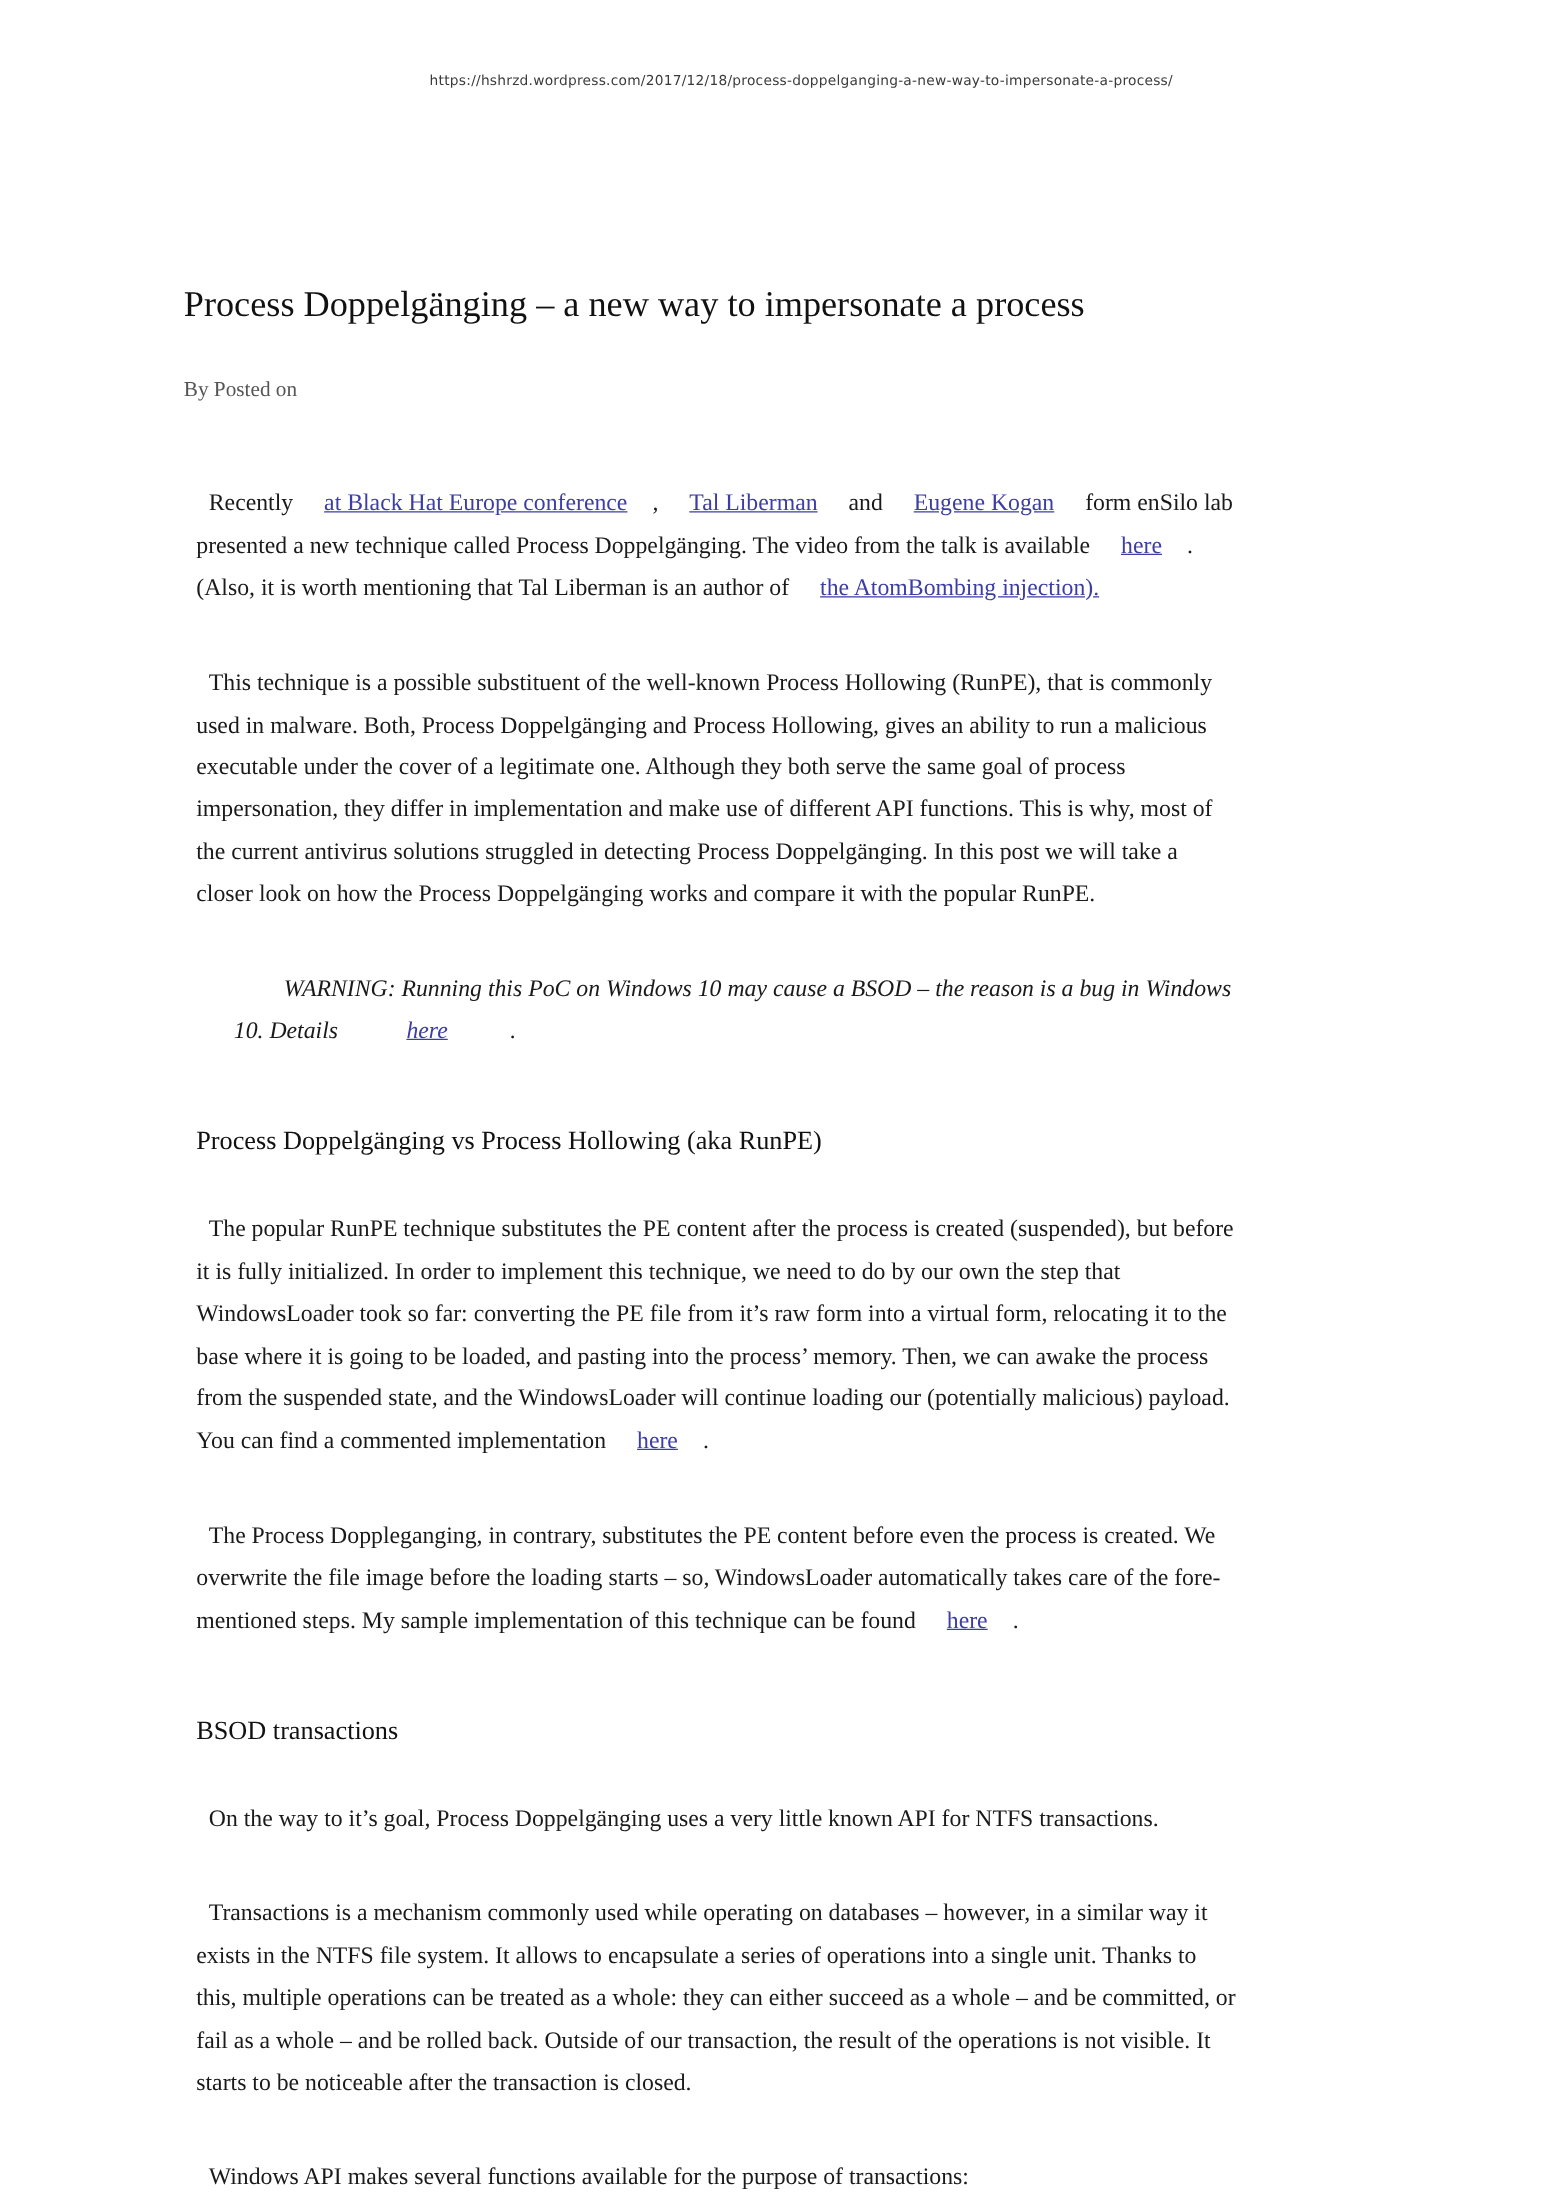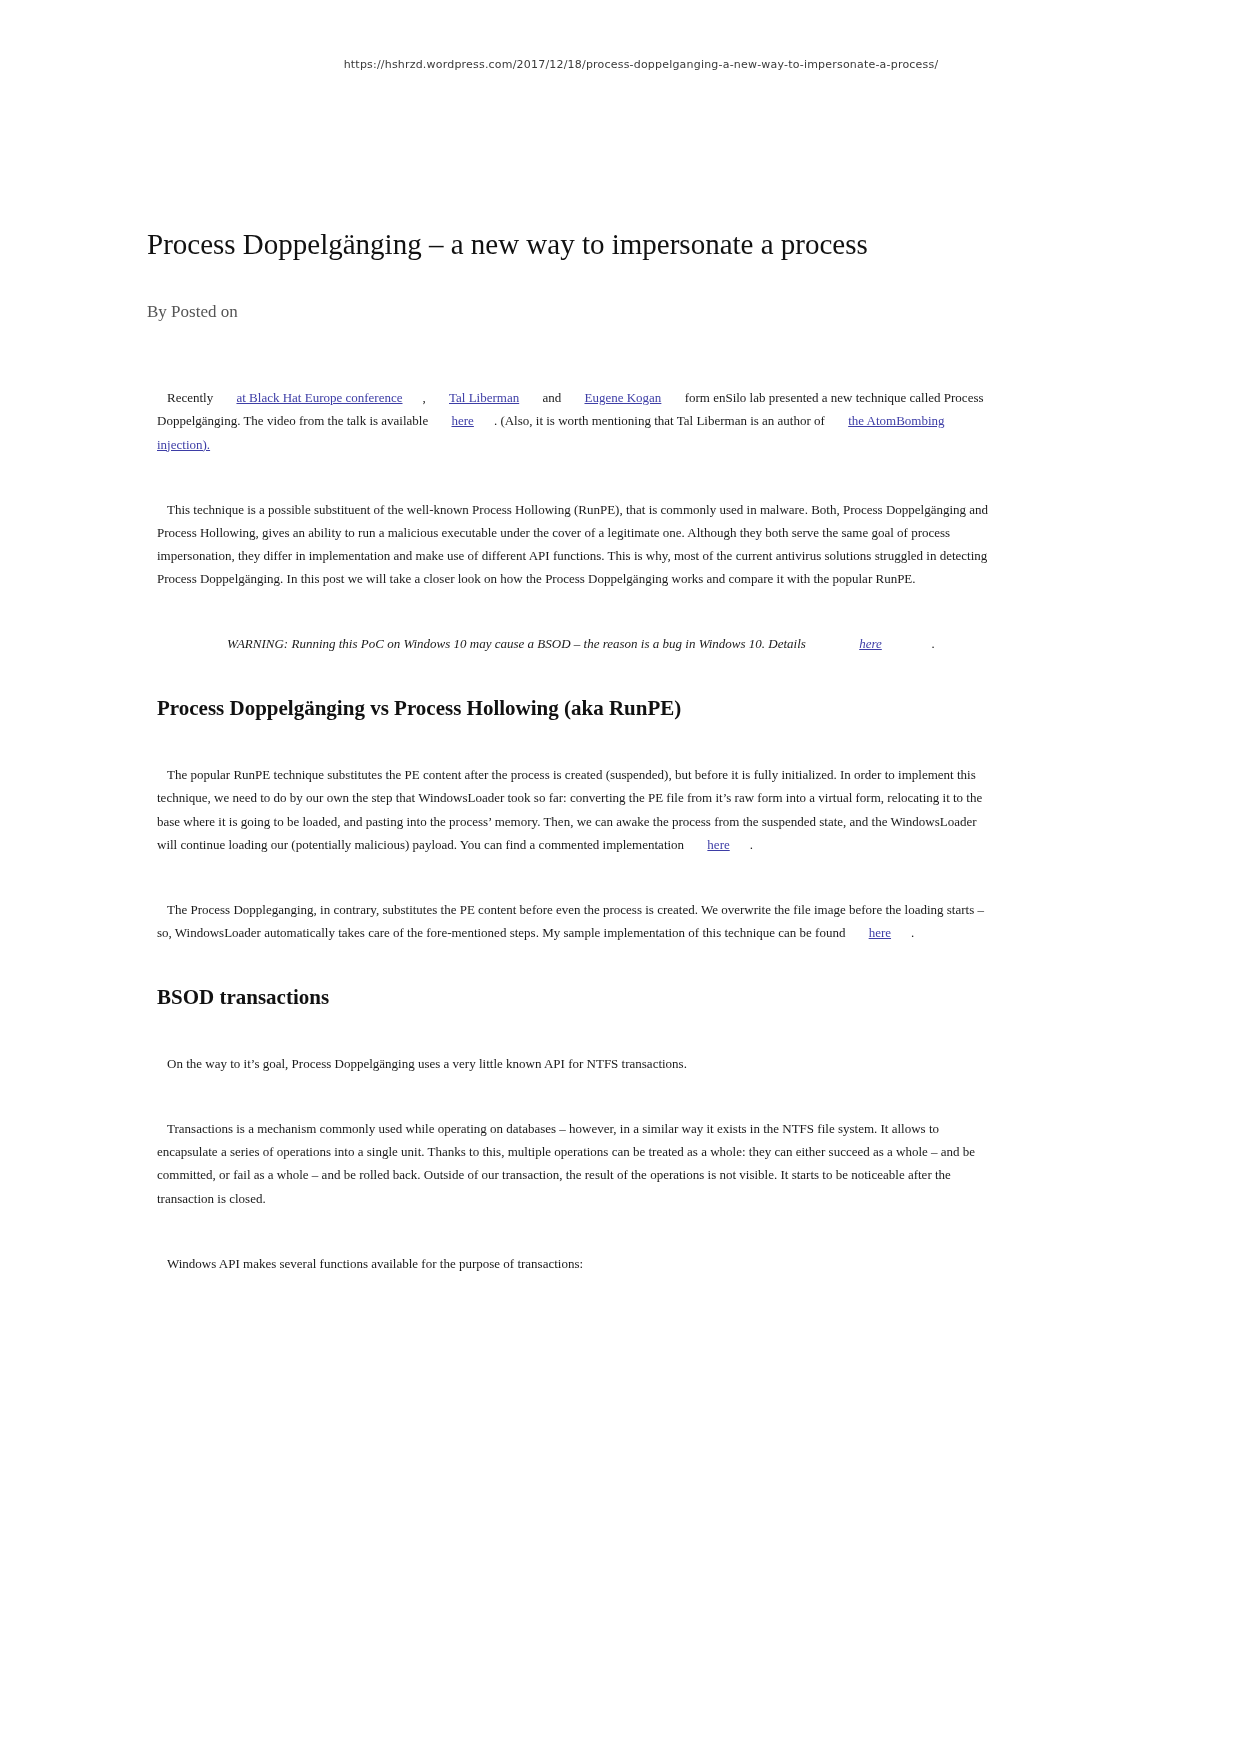--- a/index.html
+++ b/index.html
@@ -46,31 +46,31 @@
     font-size: 17px;
     color: #555555;
   }
   .meta {
     margin-top: 21px;
     font-size: 16px;
     color: #555555;
   }
   .article-body { margin-top: 12px; }
   .article-body p {
-    font-size: 13px;
+    font-size: 19px;
     line-height: 1.78;
     margin-top: 22px;
     color: #1a1a1a;
   }
   .article-body p.italic, .italic { font-style: italic; margin-left: 30px; }
   .article-body h2 {
     font-size: 21px;
-    font-weight: bold;
+    font-weight: normal;
     color: #111111;
-    margin-top: 21px;
+    margin-top: 38px;
     margin-bottom: 4px;
   }
   .article-body a {
     color: #3d3da6;
     text-decoration: underline;
     cursor: pointer;
   }
   .print-footer {
     position: absolute;
     top: 1522px;

